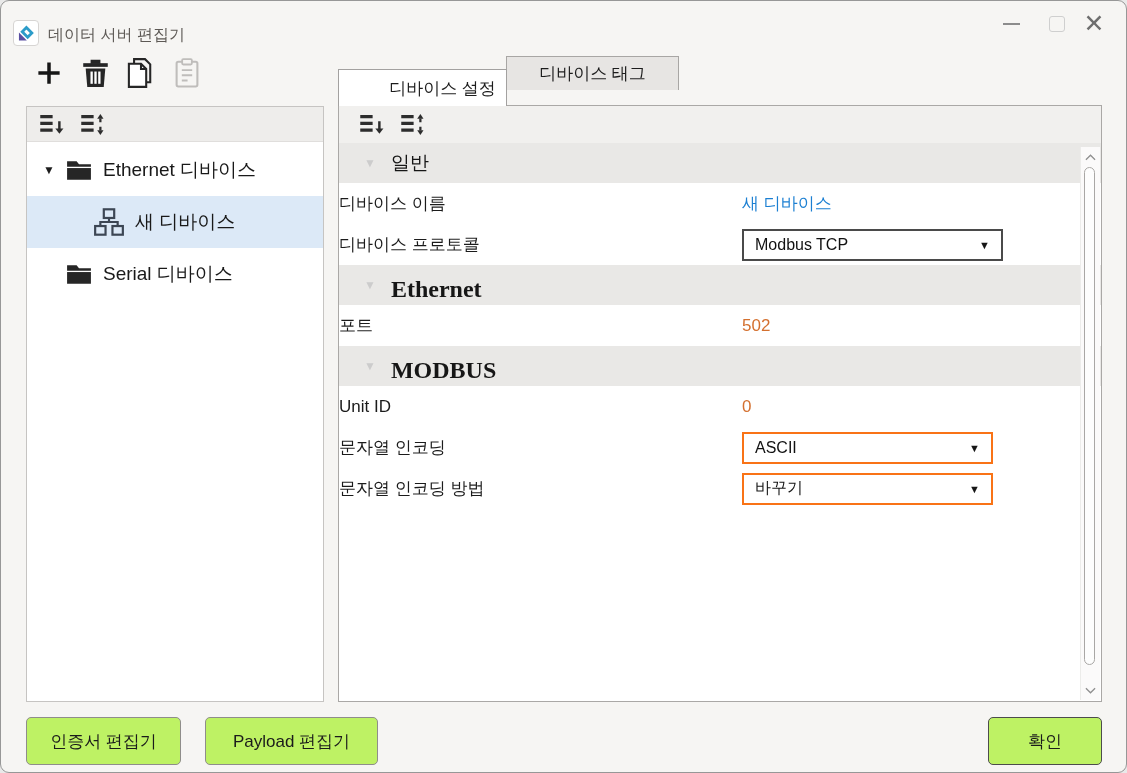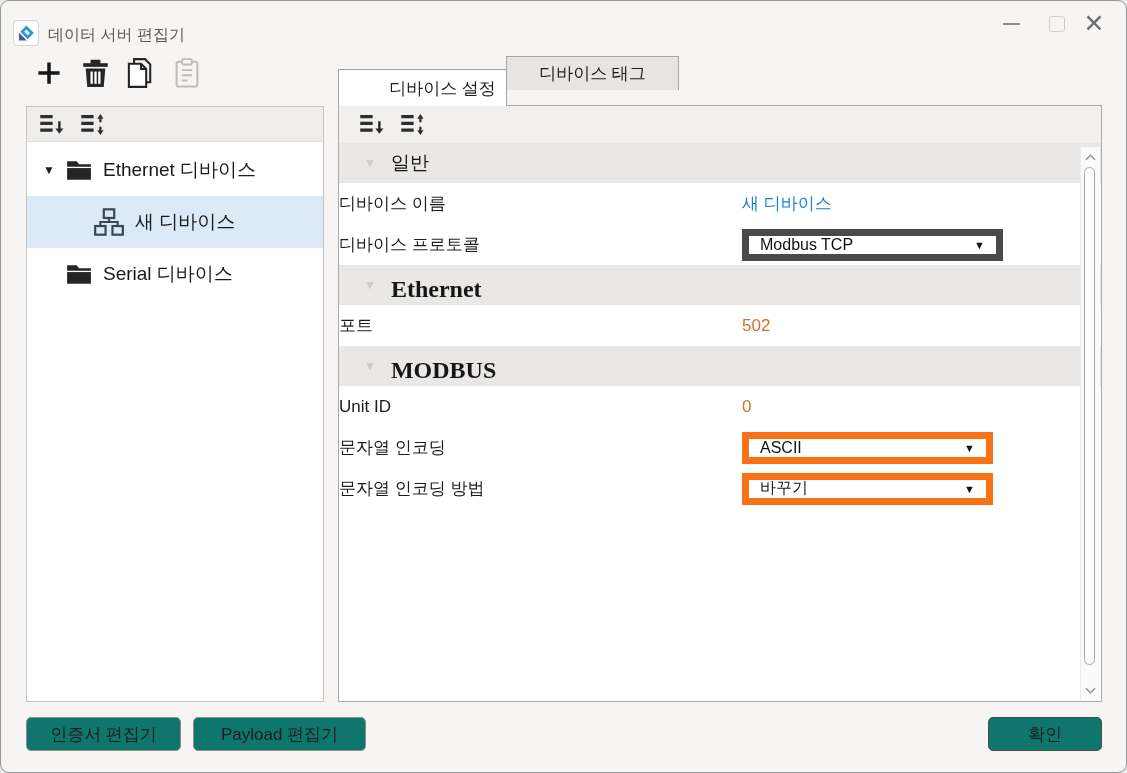--- a/index.html
+++ b/index.html
@@ -42,34 +42,34 @@
   .rows{position:relative;}
   .section-row{height:40px;background:#e9e8e6;display:flex;align-items:center;}
   .section-arrow{margin-left:25px;font-size:12px;color:#cccccc;flex:0 0 auto;}
   .section-title{margin-left:15px;font-size:19px;color:#161616;}
   .section-title.latin-serif{font-family:"Liberation Serif","DejaVu Serif",serif;font-weight:700;font-size:24px;margin-top:8px;}
   .field-row{height:41px;background:#fff;position:relative;display:flex;align-items:center;}
   .field-label{font-size:17px;color:#1b1b1b;}
   .field-value{position:absolute;left:403px;top:0;bottom:0;display:flex;align-items:center;}
   .value-link{font-size:17px;color:var(--link-blue);}
   .value-number{font-size:17px;color:var(--value-orange);}
-  .dropdown{width:251px;height:32px;border:7px solid #f97316;background:#fff;display:flex;align-items:center;padding:0 11px;box-sizing:border-box;font-size:16px;color:#111;}
+  .dropdown{width:251px;height:32px;border:2px solid #f97316;background:#fff;display:flex;align-items:center;padding:0 11px;box-sizing:border-box;font-size:16px;color:#111;}
   .dropdown.strong{width:261px;border-color:#4a4a4a;}
   .dd-arrow{margin-left:auto;font-size:11px;color:#161616;}
 
   
   .scrollbar{position:absolute;top:41px;right:1px;width:19px;bottom:1px;background:#fbfafa;border-left:1px solid #ececea;}
   .sb-btn{position:absolute;left:0;width:100%;height:16px;display:flex;align-items:center;justify-content:center;}
   .sb-up{top:2px;} .sb-down{bottom:2px;}
   .sb-thumb{position:absolute;left:3px;width:11px;top:20px;height:498px;background:#fdfdfd;border:1.4px solid #a9a7a5;border-radius:7px;box-sizing:border-box;}
 
   
-  .footer-btn{position:absolute;top:716px;height:34px;background:#0f766e;border:1px solid #8f8d8b;border-radius:5px;display:flex;align-items:center;justify-content:center;font-size:17px;color:#1b1b1b;box-sizing:border-box;}
+  .footer-btn{position:absolute;top:716px;height:48px;background:#bef264;border:1px solid #8f8d8b;border-radius:5px;display:flex;align-items:center;justify-content:center;font-size:17px;color:#1b1b1b;box-sizing:border-box;}
   .fb-0{left:25px;width:155px;}
-  .fb-1{left:192px;width:173px;}
+  .fb-1{left:204px;width:173px;}
   .fb-ok{left:987px;width:114px;border-color:#4c4c4c;}
 </style>
 </head>
 <body>
 
 <div class="stage">
   <div class="window">
 
     <div class="titlebar">
       <div class="app-icon">

